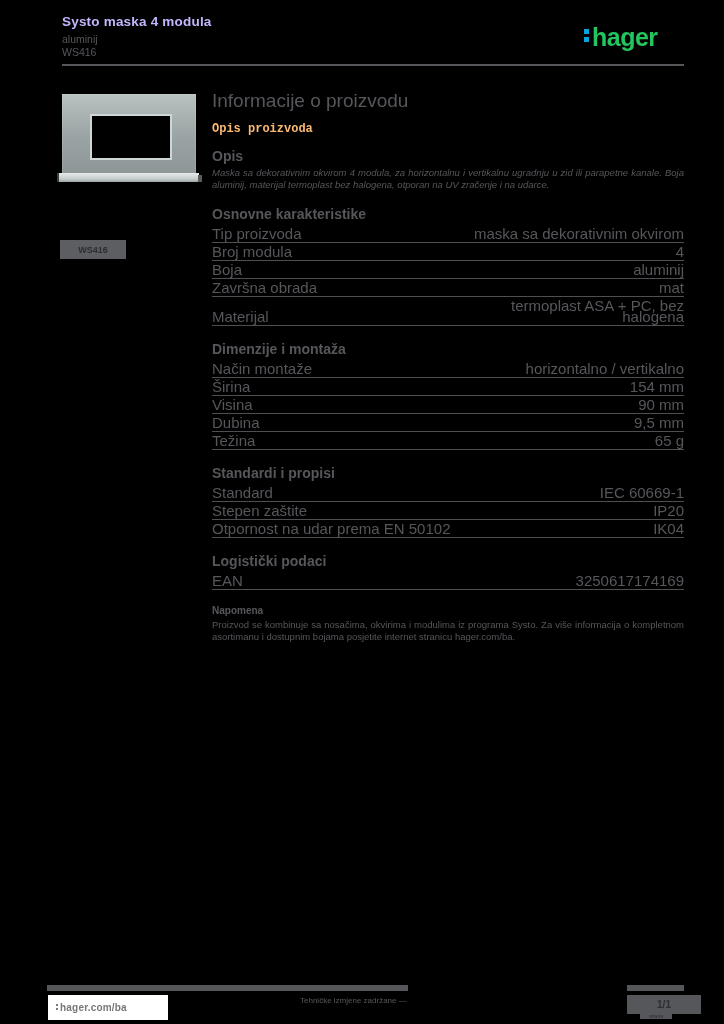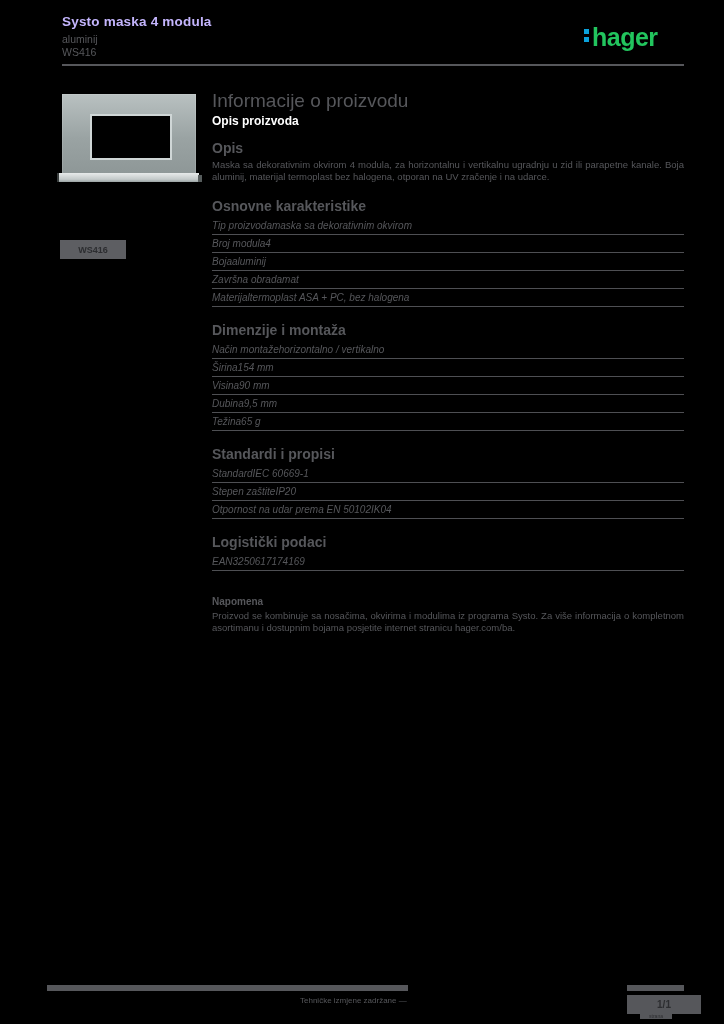--- a/index.html
+++ b/index.html
@@ -24,29 +24,29 @@
     border:2px solid #cfd6d6;}
   .plate-strip{position:absolute;left:-3px;top:79px;width:140px;height:9px;
     background:linear-gradient(180deg,#e7eaea 0%,#c3c9c9 70%,#9aa3a3 100%);}
   .plate-notch-l{position:absolute;left:-5px;top:79px;width:3px;height:9px;background:#3a3f3f;}
   .plate-notch-r{position:absolute;left:136px;top:81px;width:4px;height:7px;background:#565c5c;}
   .badge{position:absolute;left:60px;top:240px;width:66px;height:19px;background:#5d5e62;
     color:#2c2d30;font-size:9px;font-weight:bold;display:flex;align-items:center;justify-content:center;}
   
   .main{position:absolute;left:212px;top:90px;width:472px;}
   .h1{font-size:19px;font-weight:normal;color:#56575b;line-height:22px;}
-  .h2{margin-top:2px;font-size:12px;font-weight:bold;color:#ffffff;}
+  .h2{margin-top:10px;font-size:12px;font-weight:bold;color:#fdba74;font-family:Liberation Mono, monospace;}
   .desc-label{margin-top:12px;font-size:14px;font-weight:bold;color:#56575b;}
-  .desc{margin-top:3px;font-size:9.5px;line-height:12px;color:#56575b;text-align:justify;}
+  .desc{margin-top:3px;font-size:9.5px;line-height:12px;color:#56575b;text-align:justify;font-style:italic;}
   .section-header{margin-top:15px;font-size:14px;font-weight:bold;color:#56575b;padding-bottom:3px;}
-  .spec-row{display:flex;justify-content:flex-start;align-items:flex-end;
-    padding:3px 0 3px 0;border-bottom:1px solid #4e4f53;font-size:10px;line-height:11px;font-style:italic;}
+  .spec-row{display:flex;justify-content:space-between;align-items:flex-end;
+    padding:3px 0 3px 0;border-bottom:1px solid #4e4f53;font-size:15px;line-height:11px;}
   .spec-label{color:#56575b;max-width:300px;}
   .spec-value{color:#56575b;text-align:right;max-width:220px;}
-  .note-title{margin-top:25px;font-size:10px;font-weight:bold;color:#56575b;}
+  .note-title{margin-top:15px;font-size:10px;font-weight:bold;color:#56575b;}
   .note{margin-top:3px;font-size:9.5px;line-height:12px;color:#56575b;text-align:justify;}
   
   .ftr-bar-left{position:absolute;left:47px;top:985px;width:361px;height:6px;background:#56575b;}
   .ftr-bar-right{position:absolute;left:627px;top:985px;width:57px;height:6px;background:#56575b;}
   .ftr-site{position:absolute;left:48px;top:995px;width:120px;height:25px;background:#ffffff;
     display:flex;align-items:center;padding-left:8px;box-sizing:border-box;
     font-size:10px;color:#75787b;font-weight:bold;letter-spacing:.2px;cursor:pointer;}
   .ftr-site .mark{display:inline-block;margin-right:2px;}
   .ftr-site .mark i{display:block;width:2px;height:2px;background:#75787b;margin-bottom:2px;}
   .ftr-info{position:absolute;left:300px;top:996px;width:130px;font-size:8px;color:#56575b;}
@@ -150,19 +150,26 @@
         </div>
       </div>
 
     <div class="note-title">Napomena</div>
     <div class="note">Proizvod se kombinuje sa nosačima, okvirima i modulima iz programa Systo. Za više informacija o kompletnom asortimanu i dostupnim bojama posjetite internet stranicu hager.com/ba.</div>
   </div>
 
   <div class="ftr-bar-left"></div>
   <div class="ftr-bar-right"></div>
 
+  <div class="ftr-site">
+    <span class="mark">
+        <i></i>
+        <i></i>
+      </span>
+    <span>hager.com/ba</span>
+  </div>
 
   <div class="ftr-info">Tehničke izmjene zadržane —</div>
 
   <div class="ftr-page">1/1</div>
   <div class="ftr-page-sub">strana</div>
 
 </div>
 
 </body></html>

